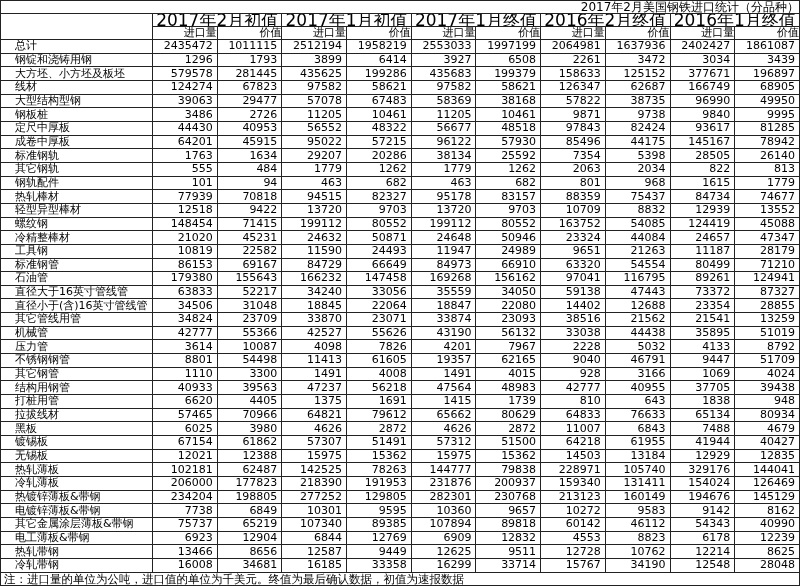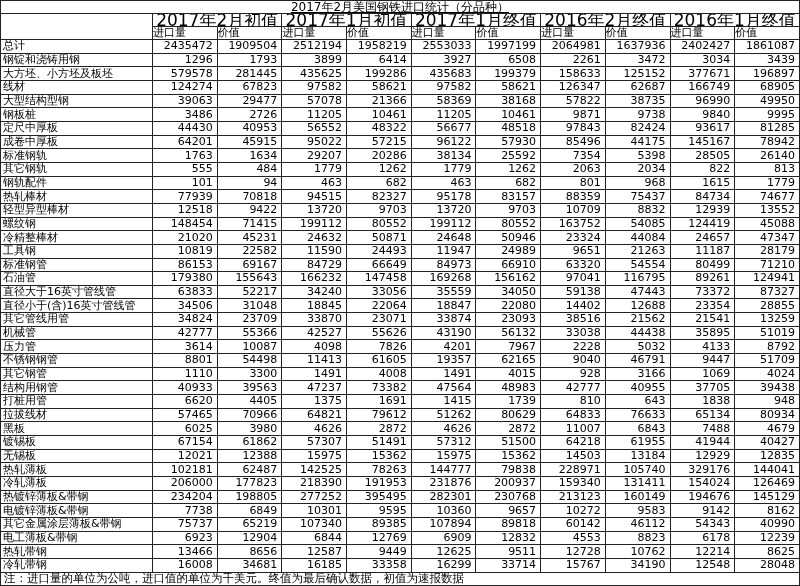--- a/index.html
+++ b/index.html
@@ -19,31 +19,30 @@
     border: 1px solid #222222;
     font-size: 11px;
     font-weight: normal;
     line-height: 12px;
     height: 12px;
     overflow: hidden;
     white-space: nowrap;
     padding: 0;
   }
   td.title {
-    text-align: center;
+    text-align: right;
     font-size: 12px;
     border-left: 1px solid #222222;
     border-right: 1px solid #222222;
-    text-decoration: underline;
   }
   th.period { text-align: center; font-size: 17px; }
-  th.measure { text-align: left; }
-  td.label { text-align: left; padding-left: 2px; }
+  th.measure { text-align: right; }
+  td.label { text-align: left; padding-left: 14px; }
   td.num { text-align: right; padding-right: 4px; }
-  td.footer { text-align: left; padding-left: 3px; font-size: 11.5px; font-family: Liberation Mono, monospace; }
+  td.footer { text-align: left; padding-left: 3px; font-size: 11.5px; }
 </style>
 </head>
 <body>
 
 <table>
   <colgroup>
     <col class="label-col">
     <col span="10">
   </colgroup>
   <thead>
@@ -68,21 +67,21 @@
       <th class="measure">进口量</th>
       <th class="measure">价值</th>
       <th class="measure">进口量</th>
       <th class="measure">价值</th>
     </tr>
   </thead>
   <tbody>
       <tr>
         <td class="label">总计</td>
         <td class="num">2435472</td>
-        <td class="num">1909504</td>
+        <td class="num">1011115</td>
         <td class="num">2512194</td>
         <td class="num">1958219</td>
         <td class="num">2553033</td>
         <td class="num">1997199</td>
         <td class="num">2064981</td>
         <td class="num">1637936</td>
         <td class="num">2402427</td>
         <td class="num">1861087</td>
       </tr>
       <tr>
@@ -122,21 +121,21 @@
         <td class="num">126347</td>
         <td class="num">62687</td>
         <td class="num">166749</td>
         <td class="num">68905</td>
       </tr>
       <tr>
         <td class="label">大型结构型钢</td>
         <td class="num">39063</td>
         <td class="num">29477</td>
         <td class="num">57078</td>
-        <td class="num">21366</td>
+        <td class="num">67483</td>
         <td class="num">58369</td>
         <td class="num">38168</td>
         <td class="num">57822</td>
         <td class="num">38735</td>
         <td class="num">96990</td>
         <td class="num">49950</td>
       </tr>
       <tr>
         <td class="label">钢板桩</td>
         <td class="num">3486</td>
@@ -395,21 +394,21 @@
         <td class="num">928</td>
         <td class="num">3166</td>
         <td class="num">1069</td>
         <td class="num">4024</td>
       </tr>
       <tr>
         <td class="label">结构用钢管</td>
         <td class="num">40933</td>
         <td class="num">39563</td>
         <td class="num">47237</td>
-        <td class="num">73382</td>
+        <td class="num">56218</td>
         <td class="num">47564</td>
         <td class="num">48983</td>
         <td class="num">42777</td>
         <td class="num">40955</td>
         <td class="num">37705</td>
         <td class="num">39438</td>
       </tr>
       <tr>
         <td class="label">打桩用管</td>
         <td class="num">6620</td>
@@ -422,21 +421,21 @@
         <td class="num">643</td>
         <td class="num">1838</td>
         <td class="num">948</td>
       </tr>
       <tr>
         <td class="label">拉拔线材</td>
         <td class="num">57465</td>
         <td class="num">70966</td>
         <td class="num">64821</td>
         <td class="num">79612</td>
-        <td class="num">51262</td>
+        <td class="num">65662</td>
         <td class="num">80629</td>
         <td class="num">64833</td>
         <td class="num">76633</td>
         <td class="num">65134</td>
         <td class="num">80934</td>
       </tr>
       <tr>
         <td class="label">黑板</td>
         <td class="num">6025</td>
         <td class="num">3980</td>
@@ -499,21 +498,21 @@
         <td class="num">159340</td>
         <td class="num">131411</td>
         <td class="num">154024</td>
         <td class="num">126469</td>
       </tr>
       <tr>
         <td class="label">热镀锌薄板&amp;带钢</td>
         <td class="num">234204</td>
         <td class="num">198805</td>
         <td class="num">277252</td>
-        <td class="num">395495</td>
+        <td class="num">129805</td>
         <td class="num">282301</td>
         <td class="num">230768</td>
         <td class="num">213123</td>
         <td class="num">160149</td>
         <td class="num">194676</td>
         <td class="num">145129</td>
       </tr>
       <tr>
         <td class="label">电镀锌薄板&amp;带钢</td>
         <td class="num">7738</td>

